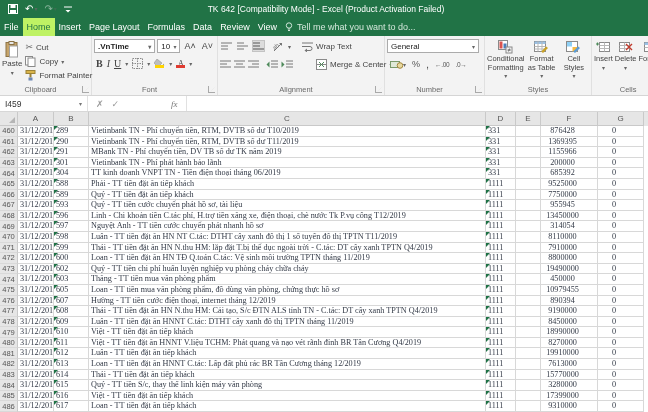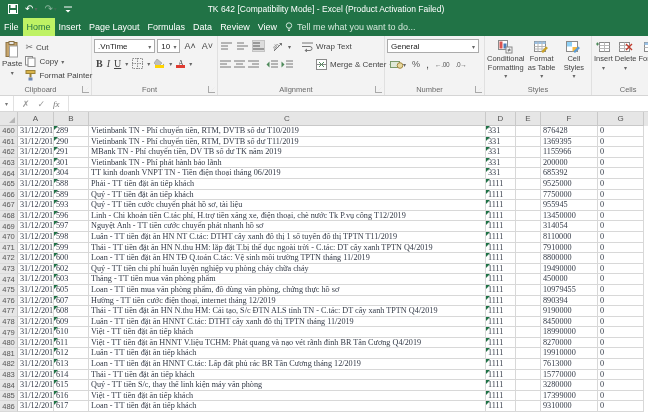--- a/index.html
+++ b/index.html
@@ -36,21 +36,21 @@
   .g-clipboard { width:92px; display:flex; gap:3px; }
   .paste-btn { width:30px; display:flex; flex-direction:column; align-items:center; gap:1px; padding-top:2px; }
   .clip-rows { display:flex; flex-direction:column; gap:2px; padding-top:2px; }
   .rrow { display:flex; align-items:center; gap:3px; white-space:nowrap; height:12px; }
   .icon12 { width:11px; height:11px; flex-shrink:0; }
 
   .g-font { width:126px; }
   .fontline { display:flex; gap:2px; align-items:center; }
   .selbox { background:#fff; border:1px solid #ababab; height:14px; display:flex;
     align-items:center; justify-content:space-between; padding:0 3px; font-size:8px; color:#222; }
-  .fname { width:64px; }
+  .fname { width:64px;font-weight:bold; }
   .fsize { width:24px; }
   .grow { font-size:9px; color:#444; padding:0 2px; }
   .fontline2 { display:flex; gap:4px; align-items:center; margin-top:5px; padding-left:2px; }
   .fb { font-family:"Liberation Serif",serif; font-size:10px; color:#444; }
   .dd { font-size:6px; color:#666; }
   .colorbar { display:inline-block; width:9px; height:3px; margin-top:-2px; }
 
   .g-align { width:167px; }
   .alrow { display:flex; align-items:center; gap:3px; height:14px; }
   .alrow + .alrow { margin-top:4px; }
@@ -69,39 +69,39 @@
   .bigbtn .dd { margin-top:0; }
 
   
   .fbar { height:16px; background:#fff; border-bottom:1px solid #d7d7d7;
     display:flex; align-items:stretch; font-size:8.5px; color:#333; }
   .namebox { width:74px; display:flex; align-items:center; padding-left:5px; }
   .nbdd { width:14px; display:flex; align-items:center; justify-content:center;
     color:#777; font-size:6px; border-right:1px solid #e1e1e1; }
   .fbtns { display:flex; align-items:center; gap:8px; padding:0 8px; color:#9a9a9a;
     border-right:1px solid #e1e1e1; font-size:9px; }
-  .fx { font-family:"Liberation Serif",serif; font-style:italic; color:#777; }
+  .fx { font-family:"Liberation Serif",serif; font-style:italic; color:#777;margin-left:44px; }
   .finput { flex:1; }
 
   
   .sheet { width:648px; }
   .hdrrow { display:flex; height:14px; background:#e6e6e6; }
   .hcell { border-right:1px solid #c9c9c9; border-bottom:1px solid #c9c9c9;
     font-size:8px; color:#555; display:flex; align-items:center; justify-content:center; }
   .corner { position:relative; background:#e6e6e6; }
   .corner:after { content:''; position:absolute; right:2px; bottom:2px;
     border-left:6px solid transparent; border-bottom:6px solid #b5b5b5; }
   .rows { height:286px; overflow:hidden; }
   .row { display:flex; height:10.6px; }
   .rh { background:#e6e6e6; border-right:1px solid #c9c9c9; border-bottom:1px solid #d9d9d9;
     font-size:7.6px; color:#555; display:flex; align-items:center; justify-content:center; }
   .cell { position:relative; border-right:1px solid #d8d8d8; border-bottom:1px solid #d8d8d8;
     font-family:"Liberation Serif", serif; font-size:8.2px; color:#333a47;
     white-space:nowrap; overflow:hidden; line-height:9.6px; padding:0 2px; }
-  .num { text-align:left; padding-right:15px; }
+  .num { text-align:center; padding-right:15px; }
   .tri:before { content:''; position:absolute; top:0; left:0;
     border-top:4px solid #1e7145; border-right:4px solid transparent; }
   .w-rh{width:18px}.w-a{width:36px}.w-b{width:35px}.w-c{width:397px}
   .w-d{width:30px}.w-e{width:25px}.w-f{width:57px}.w-g{width:46px}
 
   svg { display:block; }
 </style>
 </head>
 <body>
 
@@ -411,20 +411,21 @@
           <path d="M13 1.5h2M13 0v3" stroke="#4f8a5b"></path>
         </svg>
       <span>Format</span>
 
     </div>
     <div class="rglabel" style="right:0">Cells</div>
   </div>
 </div>
 
 <div class="fbar">
+  <div class="namebox">I459</div>
   <div class="nbdd">
       <span>▾</span>
     </div>
   <div class="fbtns">
     <span>✗</span>
     <span>✓</span>
     <span class="fx">fx</span>
   </div>
   <div class="finput"></div>
 </div>

